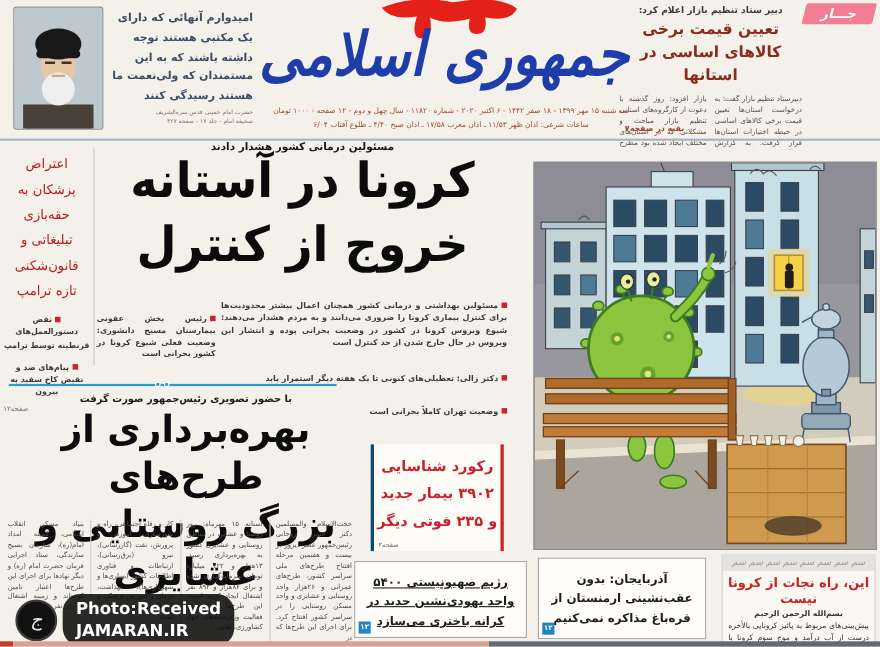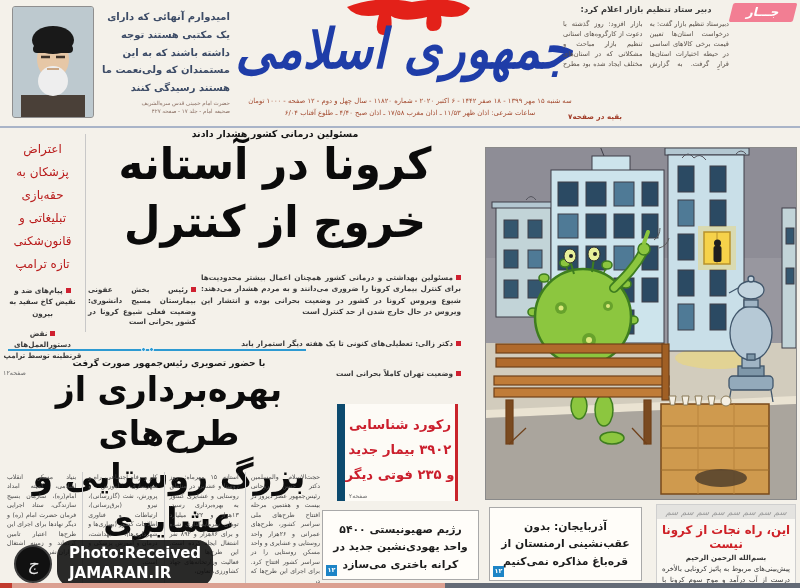--- a/index.html
+++ b/index.html
@@ -60,38 +60,38 @@
   .corona-b1 { position:absolute; left:130px; top:216px; width:243px; font-size:7.3px;
                font-weight:bold; color:#3a3a3a; text-align:right; line-height:1.55; }
   .corona-b2 { position:absolute; left:130px; top:247px; width:243px; font-size:7.3px;
                font-weight:bold; color:#3a3a3a; text-align:right; }
   .bluerule { left:8px; top:349px; width:298px; height:2px; background:#2d9ad2; }
   .bluedot { width:5px; height:5px; border-radius:50%; background:#2d9ad2; border:1px solid #fff; }
   .dot1 { left:141px; top:347px; } .dot2 { left:149px; top:347px; }
 
   
   .recordbox { left:337px; top:404px; width:121px; height:97px; background:#fdfbf6;
-               border-left:8px solid #0c4a6e; border-right:3px solid #c9242b; }
+               border-left:3px solid #0c4a6e; border-right:3px solid #c9242b; }
   .record-text { margin-top:8px; text-align:center; font-size:13.2px; font-weight:bold;
                  color:#cb1f2d; line-height:1.9; }
   .record-pageref { position:absolute; left:4px; bottom:2px; font-size:6px; color:#6a6a6a; }
 
   
   .projects { left:0; top:358px; width:338px; }
   .projects-kicker { text-align:center; font-size:9px; font-weight:bold; color:#1a1a1a; }
   .projects-headline { margin-top:3px; text-align:center; font-size:33px; font-weight:bold;
                        color:#0c0c0c; line-height:1.28; transform:scaleY(1.03); }
   .proj-cols { left:2px; top:472px; width:318px; height:112px; display:flex; gap:6px; overflow:hidden; }
   .proj-col { flex:1; font-size:6.2px; color:#4a4a4a; text-align:justify; line-height:1.52;
               border-left:1px solid #cccccc; padding-left:5px; }
   .proj-col:last-child { border-left:none; }
 
   
   .newsbox { background:#fffdf9; border:1px solid #a9a9a9; text-align:center; }
-  .box-settle { left:322px; top:510px; width:157px; height:70px; }
+  .box-settle { left:322px; top:510px; width:157px; height:70px;text-decoration:underline; }
   .box-azer   { left:489px; top:507px; width:153px; height:74px; }
   .newsbox-text { padding:10px 6px 0; font-size:10.8px; font-weight:bold; color:#1d1d1d; line-height:1.62; }
   .badge { position:absolute; left:3px; bottom:3px; width:11px; height:11px; background:#1d84c6;
            color:#fff; font-size:6.5px; line-height:11px; text-align:center; font-weight:bold; }
 
   
   .colnote { left:656px; top:504px; width:140px; height:84px; background:#faf8f3;
              border:1px solid #cfcfcf; overflow:hidden; }
   .colnote-pattern { height:14px; background:#e4e3e0; color:#9c9c9c; font-size:8.5px;
                      font-style:italic; letter-spacing:2px; white-space:nowrap; overflow:hidden;
@@ -143,36 +143,37 @@
     <path d="M5 7 Q35 -5 70 2 Q112 -5 128 8 Q122 20 99 16 Q102 31 91 31 Q82 31 85 17 Q61 23 49 16 Q52 35 41 35 Q31 34 37 15 Q14 19 5 7 Z" fill="#e32119"></path>
   </svg>
 </div>
 <div class="abs mast-title">جمهوری اسلامی</div>
 <div class="abs dateline">سه شنبه ۱۵ مهر ۱۳۹۹ - ۱۸ صفر ۱۴۴۲ - ۶ اکتبر ۲۰۲۰ - شماره ۱۱۸۲۰ - سال چهل و دوم - ۱۲ صفحه - ۱۰۰۰ تومان</div>
 <div class="abs prayerline">ساعات شرعی: اذان ظهر ۱۱/۵۳ ـ اذان مغرب ۱۷/۵۸ ـ اذان صبح ۴/۴۰ ـ طلوع آفتاب ۶/۰۴</div>
 <div class="abs corner-label">جـــار</div>
 
 <div class="abs market">
   <div class="market-kicker">دبیر ستاد تنظیم بازار اعلام کرد:</div>
+  <div class="market-headline">تعیین قیمت برخی کالاهای اساسی در استانها</div>
   <div class="market-body">
     <div class="market-col">دبیرستاد تنظیم بازار گفت: به درخواست استان‌ها تعیین قیمت برخی کالاهای اساسی در حیطه اختیارات استان‌ها قرار گرفت. به گزارش خبرگزاری صدا و سیما، محمدرضا کلامی در حاشیه جلسه ستاد تنظیم</div>
     <div class="market-col">بازار افزود: روز گذشته با دعوت از کارگروه‌های استانی تنظیم بازار مباحث و مشکلاتی که در استان‌های مختلف ایجاد شده بود مطرح شد و به عنوان نمونه مسئولین استان اصفهان مشکلات خود را مطرح کردند.</div>
   </div>
 </div>
 <div class="abs market-cont">بقیه در صفحه۷</div>
 
 <div class="abs hrule"></div>
 
 <div class="abs sidebar">
   <div class="sidebar-headline">اعتراض پزشکان به حقه‌بازی تبلیغاتی و قانون‌شکنی تازه ترامپ</div>
   <div class="sidebar-item">
+    <span class="sq"></span><span>نقض دستورالعمل‌های قرنطینه توسط ترامپ</span>
+  </div>
+  <div class="sidebar-item">
     <span class="sq"></span><span>پیام‌های ضد و نقیض کاخ سفید به بیرون</span>
-  </div>
-  <div class="sidebar-item">
-    <span class="sq"></span><span>نقض دستورالعمل‌های قرنطینه توسط ترامپ</span>
   </div>
   <div class="sidebar-pageref">صفحه۱۲</div>
 </div>
 <div class="abs vdiv"></div>
 
 <div class="abs corona">
   <div class="corona-kicker">مسئولین درمانی کشور هشدار دادند</div>
   <div class="corona-headline">
     <div>کرونا در آستانه</div>
     <div>خروج از کنترل</div>

